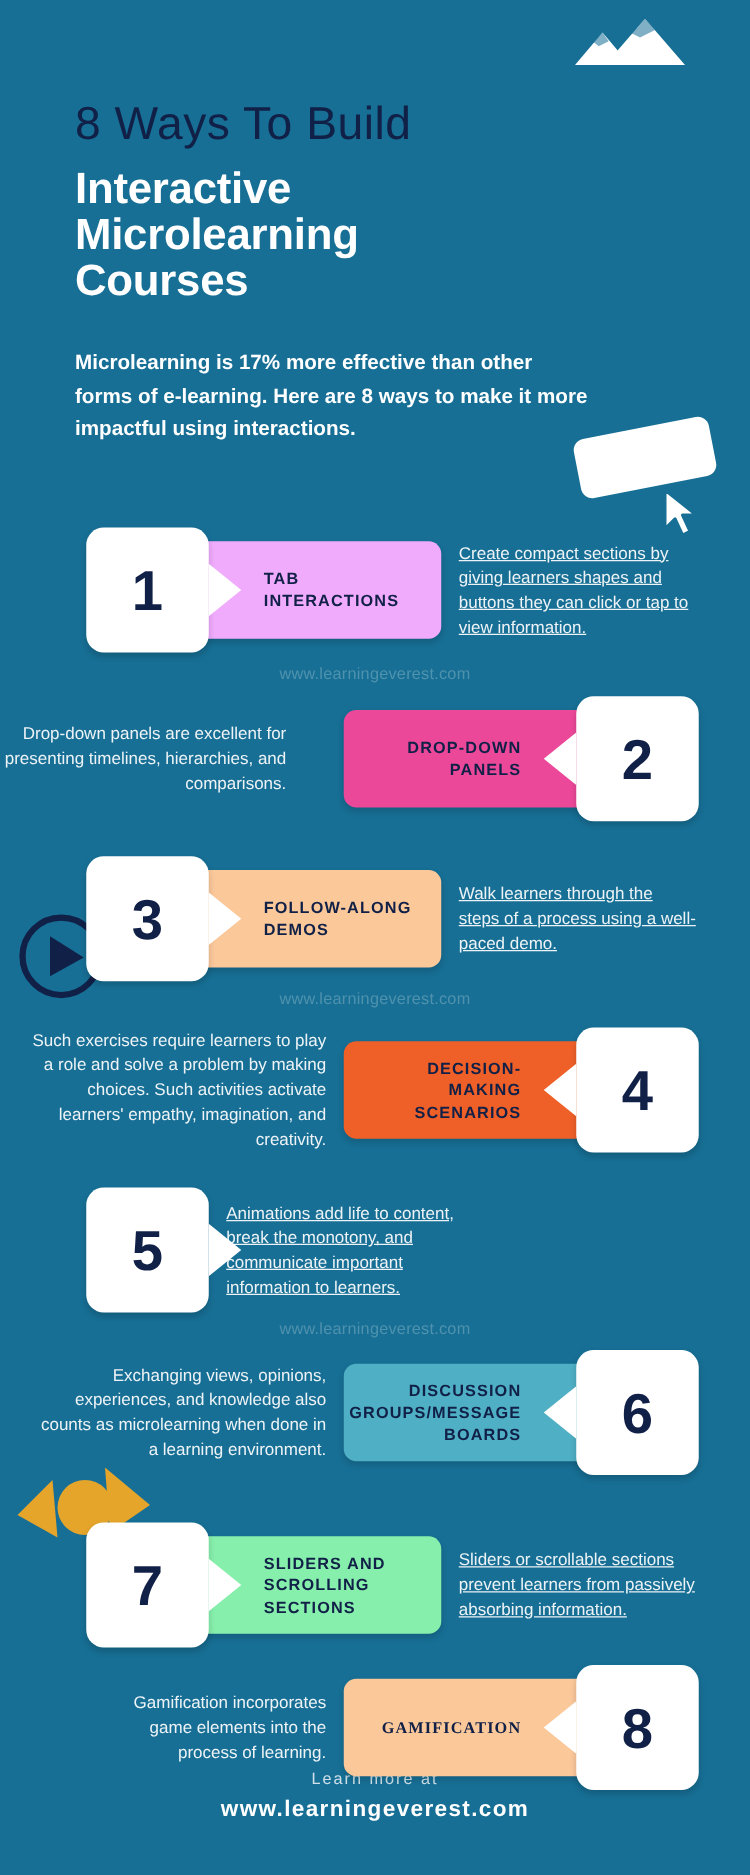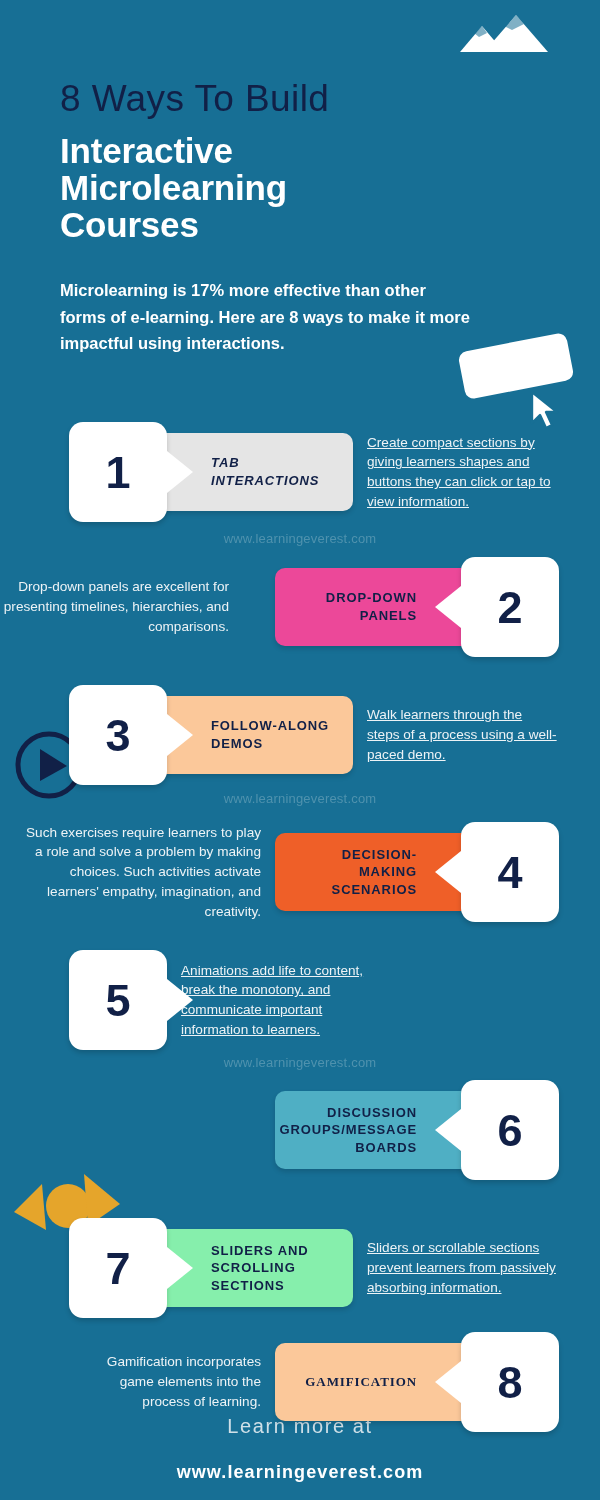--- a/index.html
+++ b/index.html
@@ -191,23 +191,23 @@
   }
 
   
   .footer {
     position: absolute;
     left: 0; width: 600px;
     text-align: center;
   }
   .footer-line1 {
     color: #cfe0e8;
-    font-size: 20px;
+    font-size: 13px;
     letter-spacing: 1.6px;
-    margin-bottom: 24px;
+    margin-bottom: 7px;
   }
   .footer-line2 {
     color: #ffffff;
     font-size: 18px;
     font-weight: bold;
     letter-spacing: 1.1px;
   }
 </style>
 </head>
 <body>
@@ -239,21 +239,21 @@
   <path d="M30 16 L34 62 L2 44 Z" fill="#E5A52B"></path>
   <circle cx="56" cy="38" r="22" fill="#E5A52B"></circle>
   <path d="M72 6 L108 36 L76 58 Z" fill="#E5A52B"></path>
 </svg>
 
 <div id="rows-host">
     <div class="row ltr" style="top: 422px; padding-left: 69px;">
       <div class="badge">
         <span class="badge-num">1</span>
       </div>
-      <div class="bar" style="width: 200px; background: #e5e5e5; font-style: italic;">
+      <div class="bar" style="width: 200px; background: #f0abfc;">
         <div class="bar-label">TAB
 INTERACTIONS</div>
       </div>
       <div class="desc" style="width: 205px;">Create compact sections by giving learners shapes and buttons they can click or tap to view information.</div>
     </div>
     <div class="row rtl" style="top: 557px; justify-content: flex-start; padding-right: 41px; flex-direction: row-reverse; padding-left: 0px; width: 600px;">
       <div class="badge">
         <span class="badge-num">2</span>
       </div>
       <div class="bar" style="width: 200px; background: #ec4899; margin-left: 32px;">
@@ -291,20 +291,21 @@
     </div>
     <div class="row rtl" style="top: 1080px; justify-content: flex-start; padding-right: 41px; flex-direction: row-reverse; padding-left: 0px; width: 600px;">
       <div class="badge">
         <span class="badge-num">6</span>
       </div>
       <div class="bar" style="width: 200px; background: rgb(79, 175, 196);">
         <div class="bar-label">DISCUSSION
 GROUPS/MESSAGE
 BOARDS</div>
       </div>
+      <div class="desc" style="width: 236px;">Exchanging views, opinions, experiences, and knowledge also counts as microlearning when done in a learning environment.</div>
     </div>
     <div class="row ltr" style="top: 1218px; padding-left: 69px;">
       <div class="badge">
         <span class="badge-num">7</span>
       </div>
       <div class="bar" style="width: 200px; background: #86efac;">
         <div class="bar-label">SLIDERS AND
 SCROLLING
 SECTIONS</div>
       </div>

